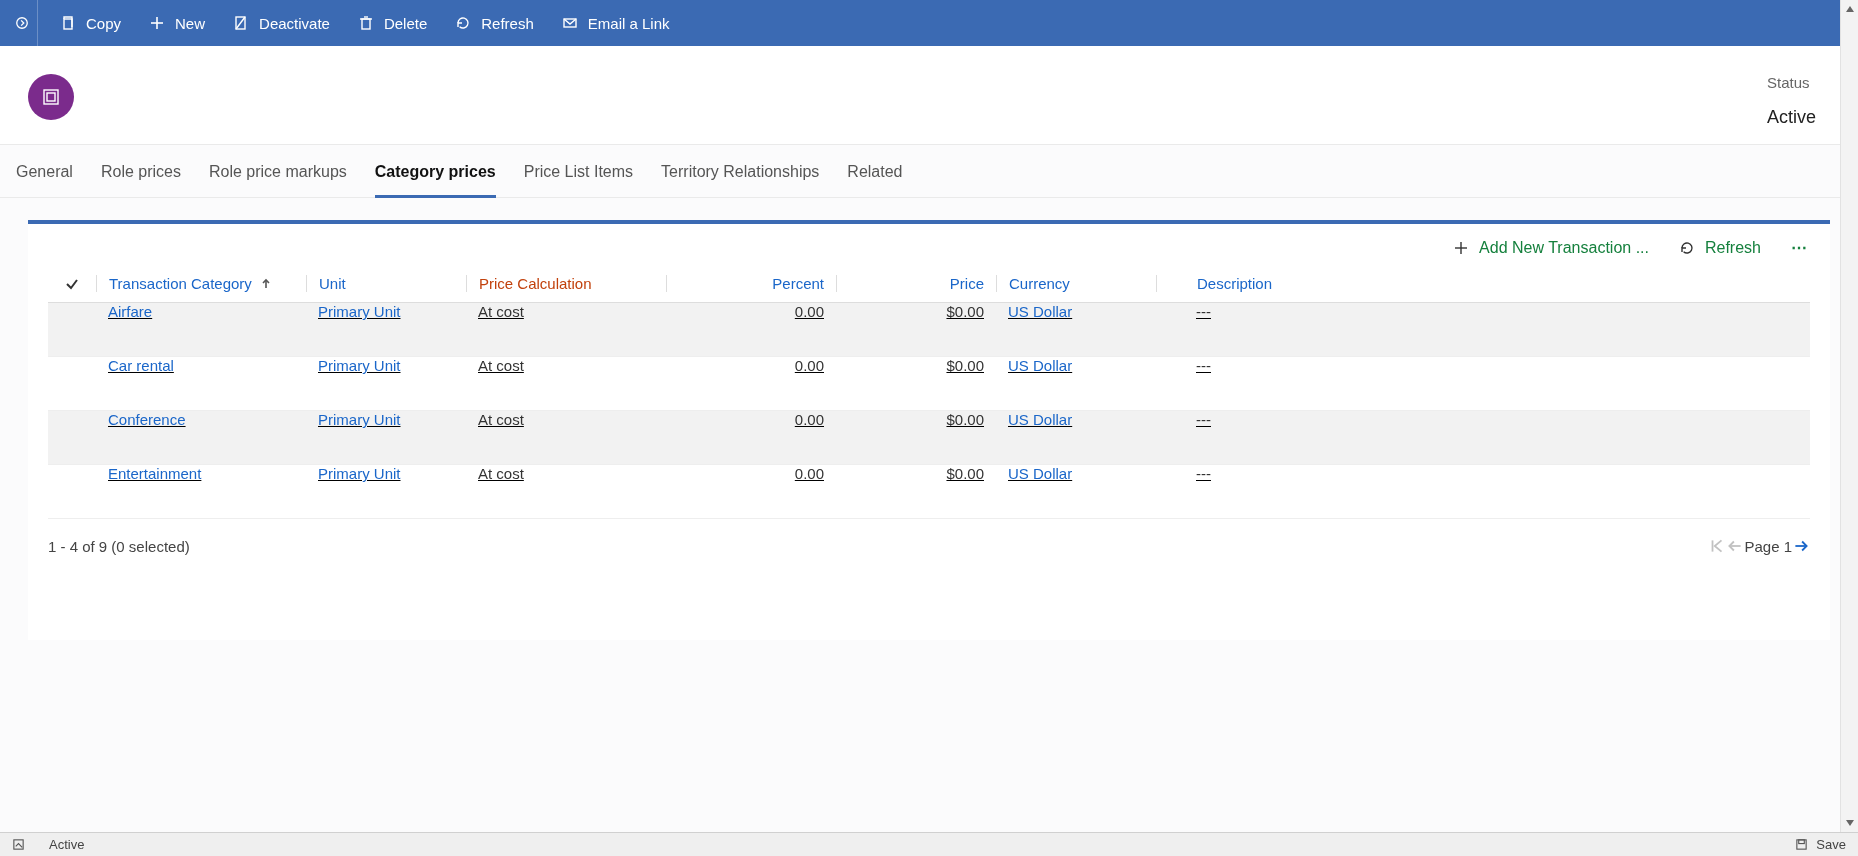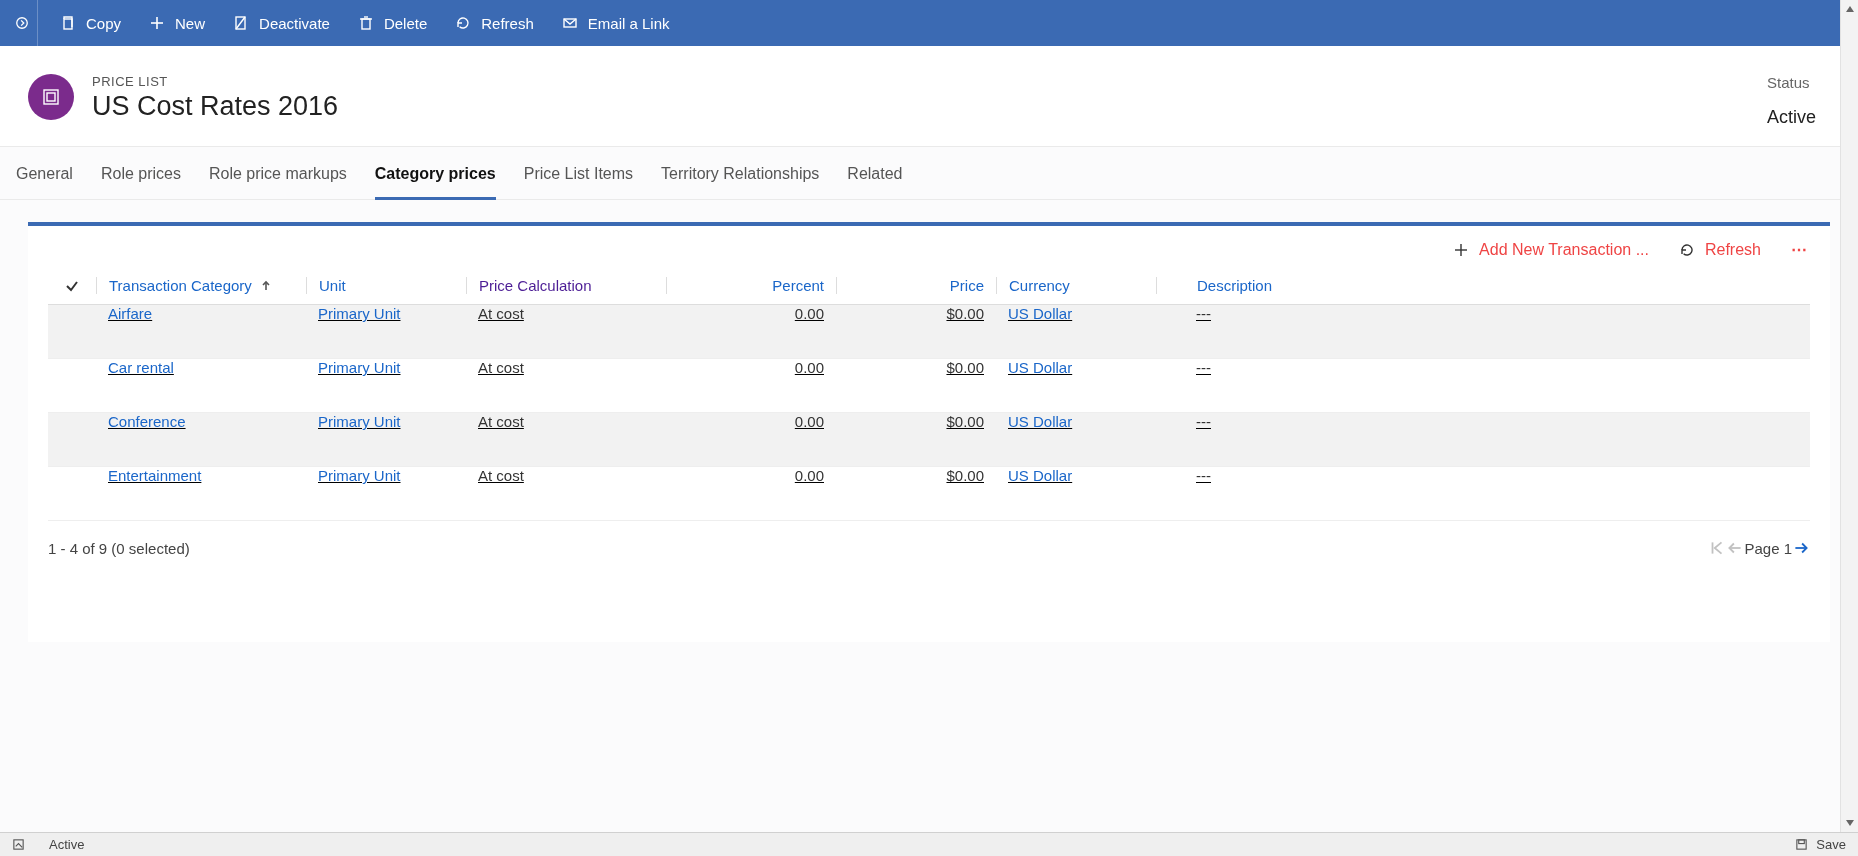--- a/index.html
+++ b/index.html
@@ -85,41 +85,41 @@
     border-top:4px solid #3b6ab3;
     background:#fff;
     display:flex; flex-direction:column;
     height: 420px;
   }
 
   .grid-toolbar {
     display:flex; justify-content:flex-end; align-items:center;
     padding: 14px 20px 4px 20px;
     gap: 30px;
-    color:#ef4444;
+    color:#15803d;
     font-size:16px;
   }
   .grid-toolbar .tool { display:flex; align-items:center; gap:10px; cursor:pointer; }
   .more-dots { letter-spacing:3px; font-weight:bold; cursor:pointer; }
 
   .grid-head {
     display:flex; align-items:center;
     border-bottom:1px solid #ddd;
     padding: 10px 0 10px 0;
     margin: 4px 20px 0 20px;
     font-size:15px;
     color:#1a66c9;
   }
   .col { padding: 0 12px; display:flex; align-items:center; }
   .col.sep { border-left:1px solid #ddd; }
   .col.num { justify-content:flex-end; }
   .w-check { width:48px; justify-content:center; color:#333; cursor:pointer; }
   .w-cat { width:210px; }
   .w-unit { width:160px; }
-  .w-calc { width:200px; color:#4c1d95; }
+  .w-calc { width:200px; color:#c2410c; }
   .w-pct { width:170px; }
   .w-price { width:160px; }
   .w-curr { width:160px; }
   .w-desc { flex:1;padding-left:40px; }
   .sort-arrow { margin-left:8px; color:#555; display:inline-flex; }
 
   .grid-body { margin:0 20px; }
   .row {
     display:flex; align-items:flex-start;
     height:54px;
@@ -237,24 +237,20 @@
   </div>
 
 </div>
 
 <div class="record-header">
   <div class="entity-badge">
     <svg viewBox="0 0 20 20" stroke="#fff" stroke-width="1.4" fill="none">
         <rect x="3" y="3" width="14" height="14"></rect>
         <rect x="6" y="6" width="8" height="8"></rect>
       </svg>
-  </div>
-  <div class="rec-titles">
-    <div class="subtitle">PRICE LIST</div>
-    <div class="title">US Cost Rates 2016</div>
   </div>
   <div class="status-block">
     <div class="lbl">Status</div>
     <div class="val">Active</div>
   </div>
 </div>
 
 <div class="tabs">
   <div class="tab">General</div>
   <div class="tab">Role prices</div>

